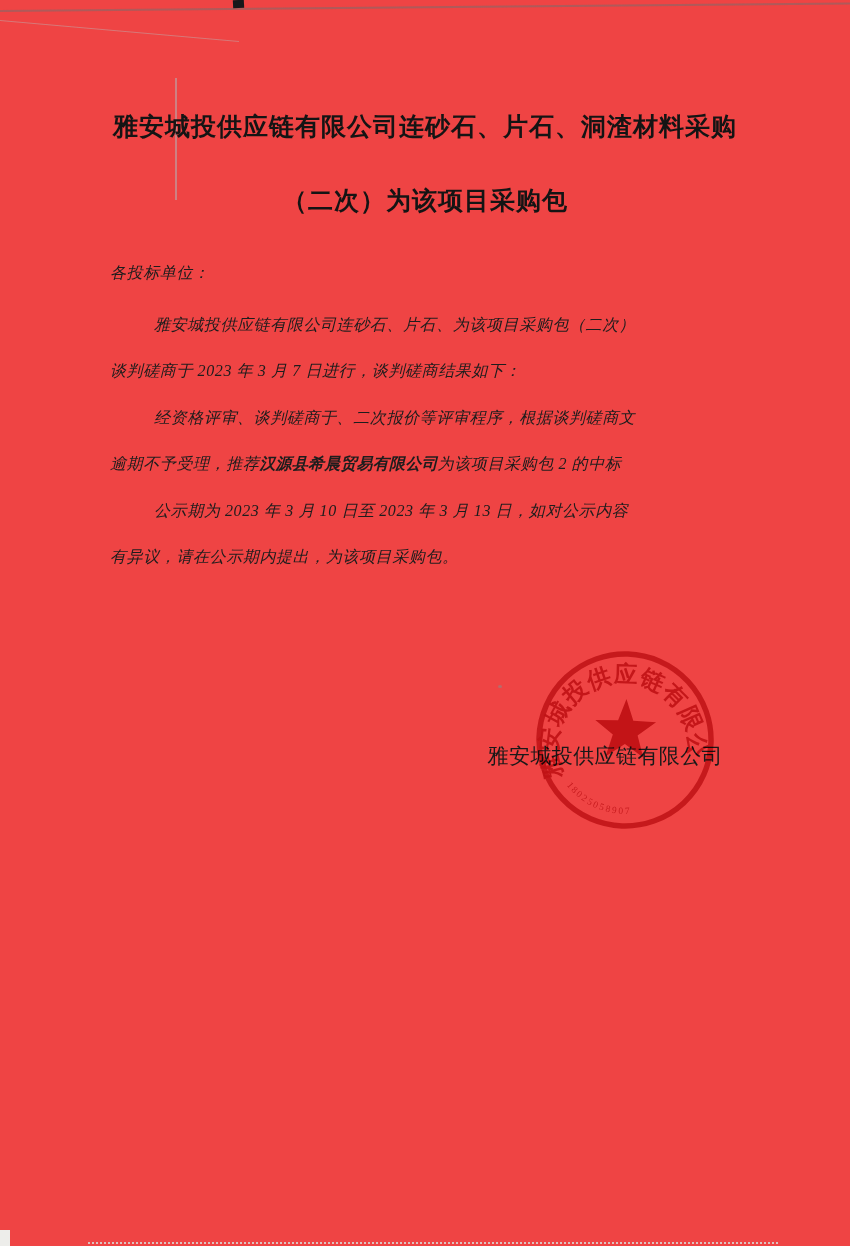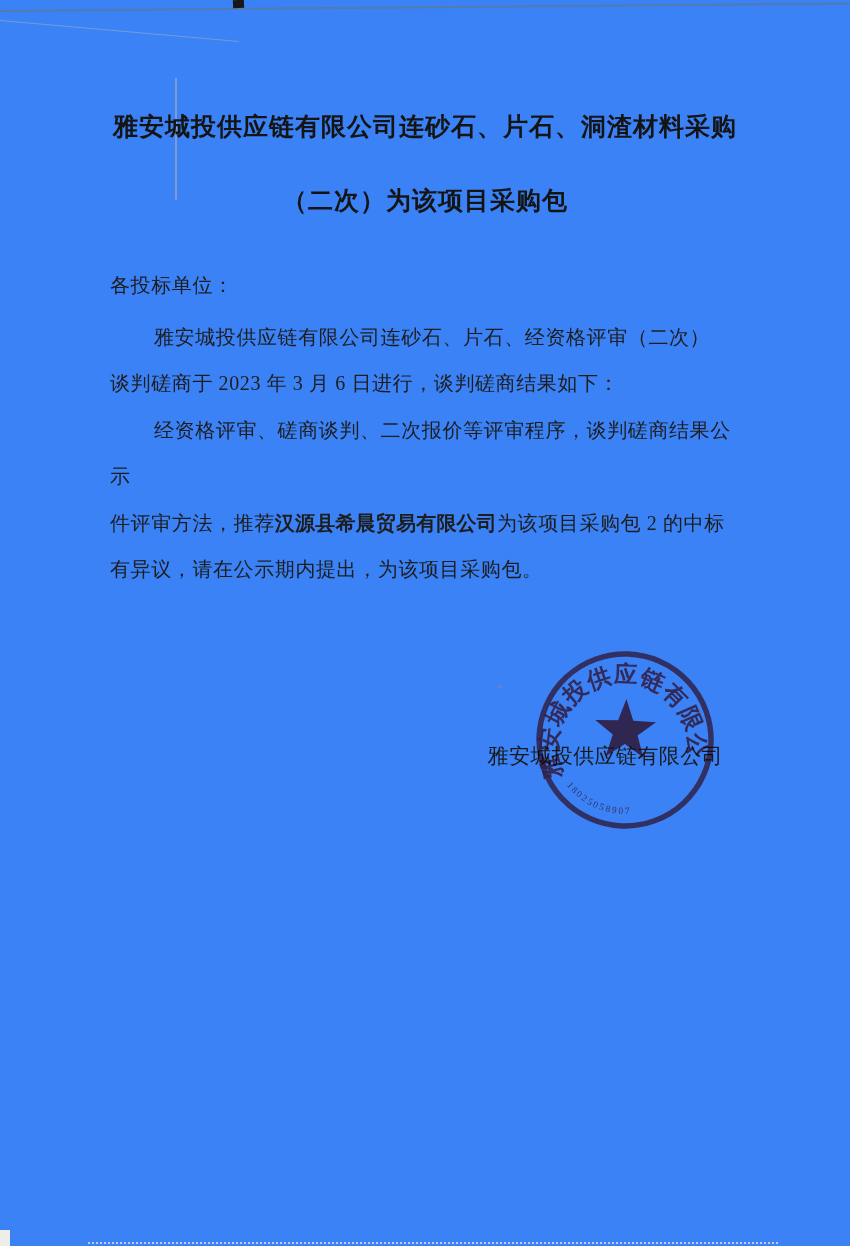--- a/index.html
+++ b/index.html
@@ -1,20 +1,20 @@
 <!DOCTYPE html>
 <html><head>
 <meta charset="utf-8">
 <style>
   html, body { margin: 0; padding: 0; }
   .page {
     position: relative;
     width: 850px;
     height: 1246px;
-    background: #3b82f6;
+    background: #ef4444;
     font-family: "Liberation Serif", serif;
     color: #1d1d1d;
     overflow: hidden;
   }
 
   
   .art-topline {
     position: absolute; top: 10px; left: -8px; width: 880px; height: 0;
     border-top: 2px solid #6f6f6f; opacity: .5;
     transform: rotate(-0.5deg); transform-origin: left top;
@@ -48,22 +48,22 @@
   
   .title {
     position: absolute; left: 0; width: 100%;
     text-align: center; font-weight: 700; font-size: 25px;
     letter-spacing: 1px; color: #141414;
   }
   .t1 { top: 110px; }
   .t2 { top: 184px; }
 
   .body-text {
-    position: absolute; top: 262px; left: 110px; width: 632px;
-    font-size: 20px; line-height: 46.5px; letter-spacing: 0.6px;
+    position: absolute; top: 250px; left: 110px; width: 632px;
+    font-size: 16px; line-height: 46.5px; letter-spacing: 0.6px; font-style: italic;
   }
   .body-line { min-height: 46.5px; }
   .indent { text-indent: 44px; }
   .ml { margin-top: 5px; }
   .bold-co { font-weight: 700; letter-spacing: 0.2px; }
 
   .sig-company {
     position: absolute; right: 127px; top: 744px;
     font-size: 21px; line-height: 1.2; letter-spacing: 0.4px; color: #191919;
     z-index: 1;
@@ -94,26 +94,27 @@
   <div class="art-dot"></div>
   <div class="art-bottom"></div>
   <div class="art-corner"></div>
 
   <div class="title t1">雅安城投供应链有限公司连砂石、片石、洞渣材料采购</div>
   <div class="title t2">（二次）为该项目采购包</div>
 
   <div class="body-text">
     <div class="body-line">各投标单位：</div>
 
-    <div class="body-line indent ml">雅安城投供应链有限公司连砂石、片石、经资格评审（二次）</div>
-    <div class="body-line">谈判磋商于 2023 年 3 月 6 日进行，谈判磋商结果如下：</div>
+    <div class="body-line indent ml">雅安城投供应链有限公司连砂石、片石、为该项目采购包（二次）</div>
+    <div class="body-line">谈判磋商于 2023 年 3 月 7 日进行，谈判磋商结果如下：</div>
 
-    <div class="body-line indent">经资格评审、磋商谈判、二次报价等评审程序，谈判磋商结果公示</div>
-    <div class="body-line"><span>件评审方法，推荐</span><span class="bold-co">汉源县希晨贸易有限公司</span><span>为该项目采购包 2 的中标</span></div>
+    <div class="body-line indent">经资格评审、谈判磋商于、二次报价等评审程序，根据谈判磋商文</div>
+    <div class="body-line"><span>逾期不予受理，推荐</span><span class="bold-co">汉源县希晨贸易有限公司</span><span>为该项目采购包 2 的中标</span></div>
 
+    <div class="body-line indent">公示期为 2023 年 3 月 10 日至 2023 年 3 月 13 日，如对公示内容</div>
     <div class="body-line">有异议，请在公示期内提出，为该项目采购包。</div>
   </div>
 
   <div class="sig-company">雅安城投供应链有限公司</div>
 
   <svg class="seal" viewBox="0 0 192 192" aria-hidden="true">
     <defs>
       <path id="arcText" d="M 35.4,132.9 A 66,66 0 1 1 159.8,112.1" fill="none"></path>
       <path id="arcNum" d="M 35.4,137.4 A 74,74 0 0 0 127.3,162" fill="none"></path>
     </defs>

